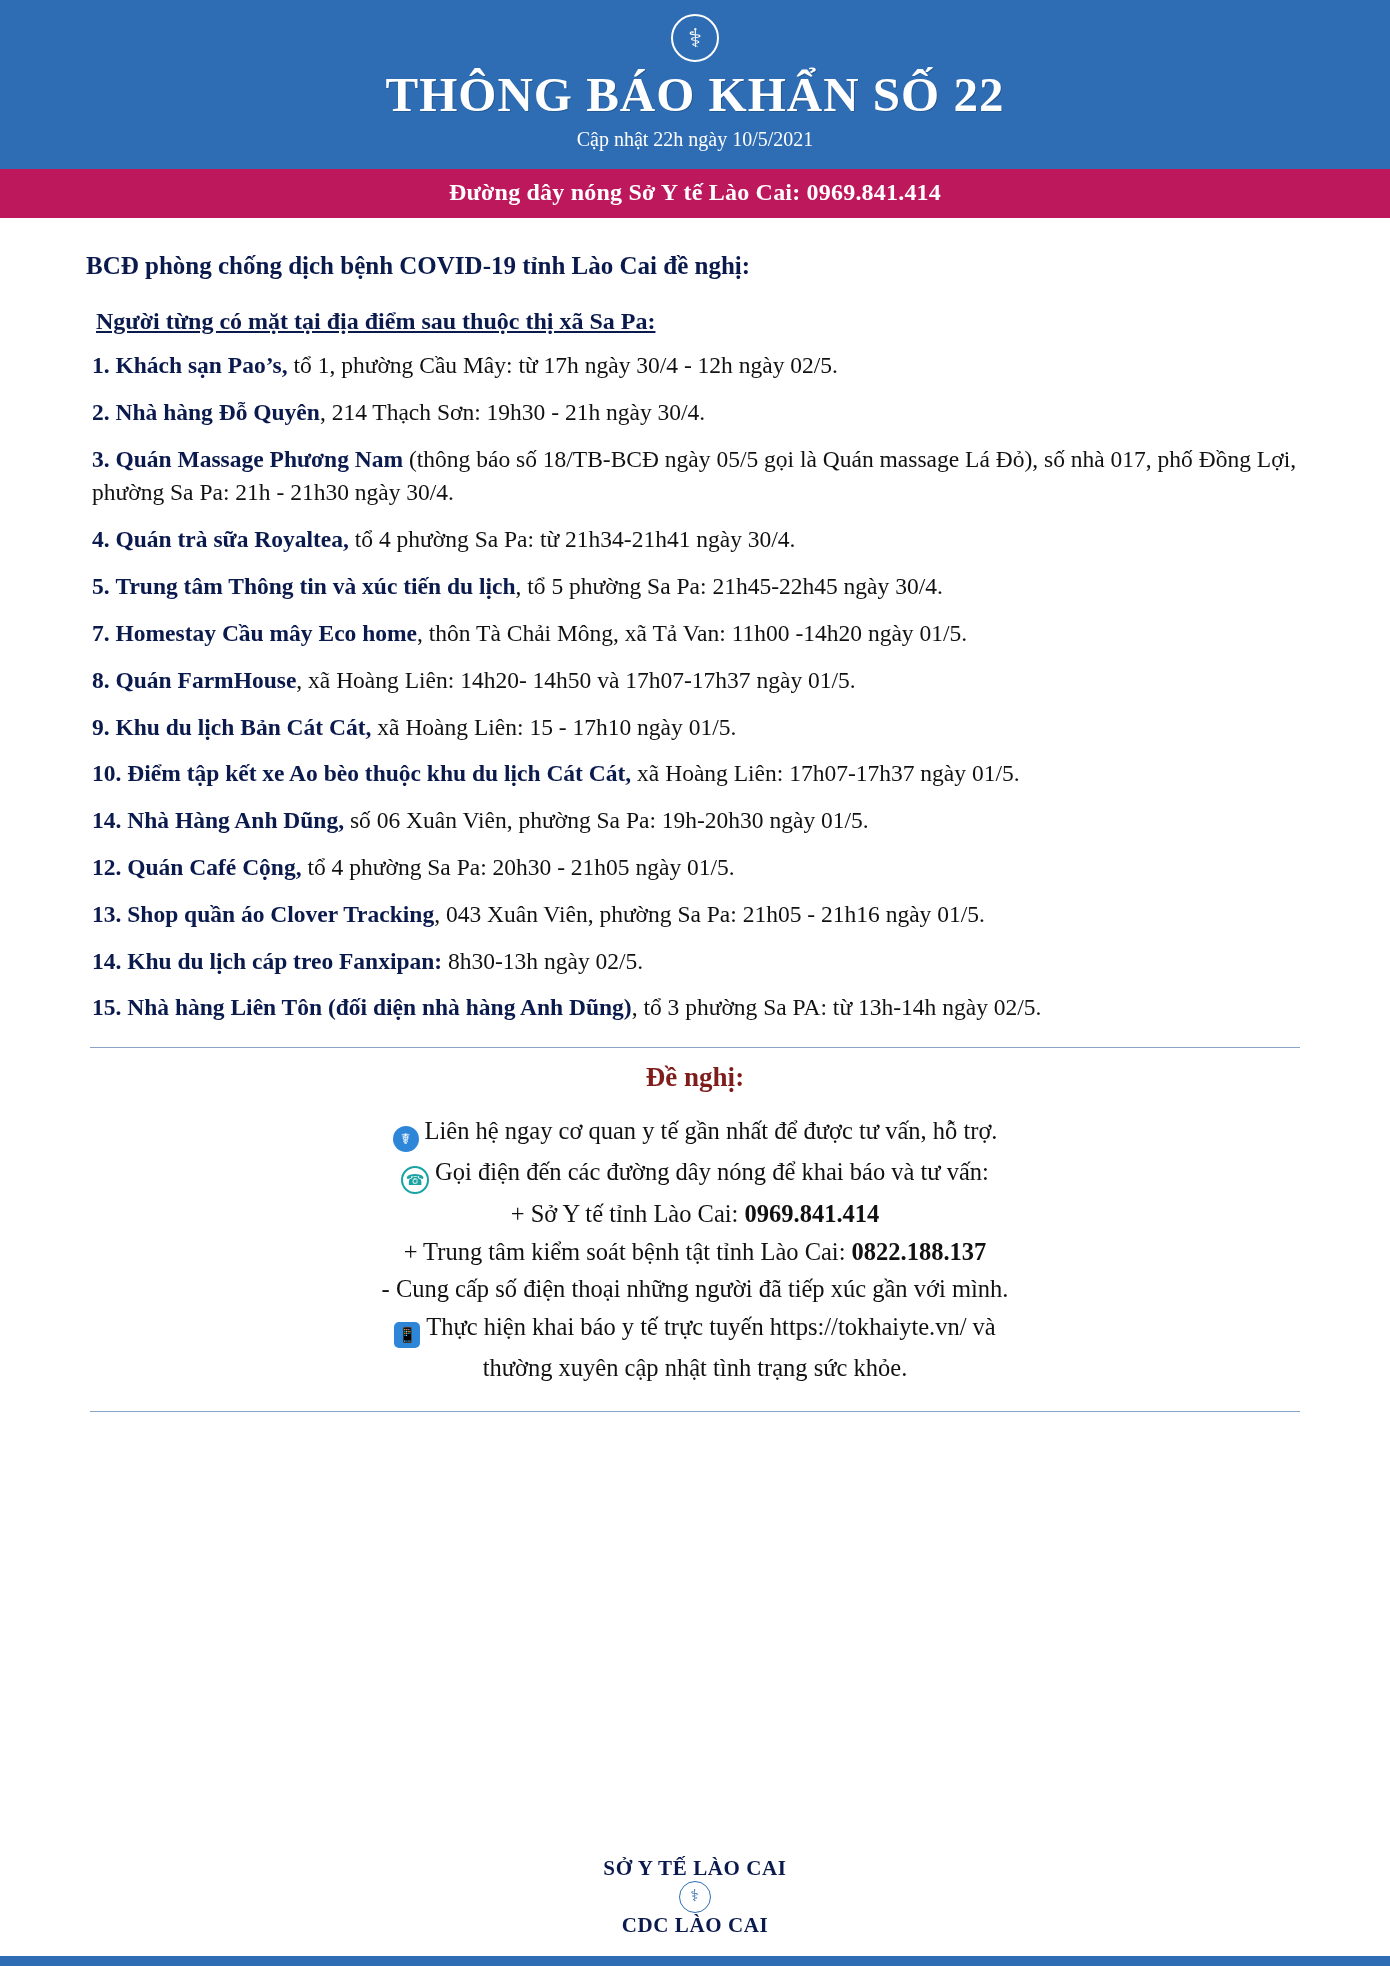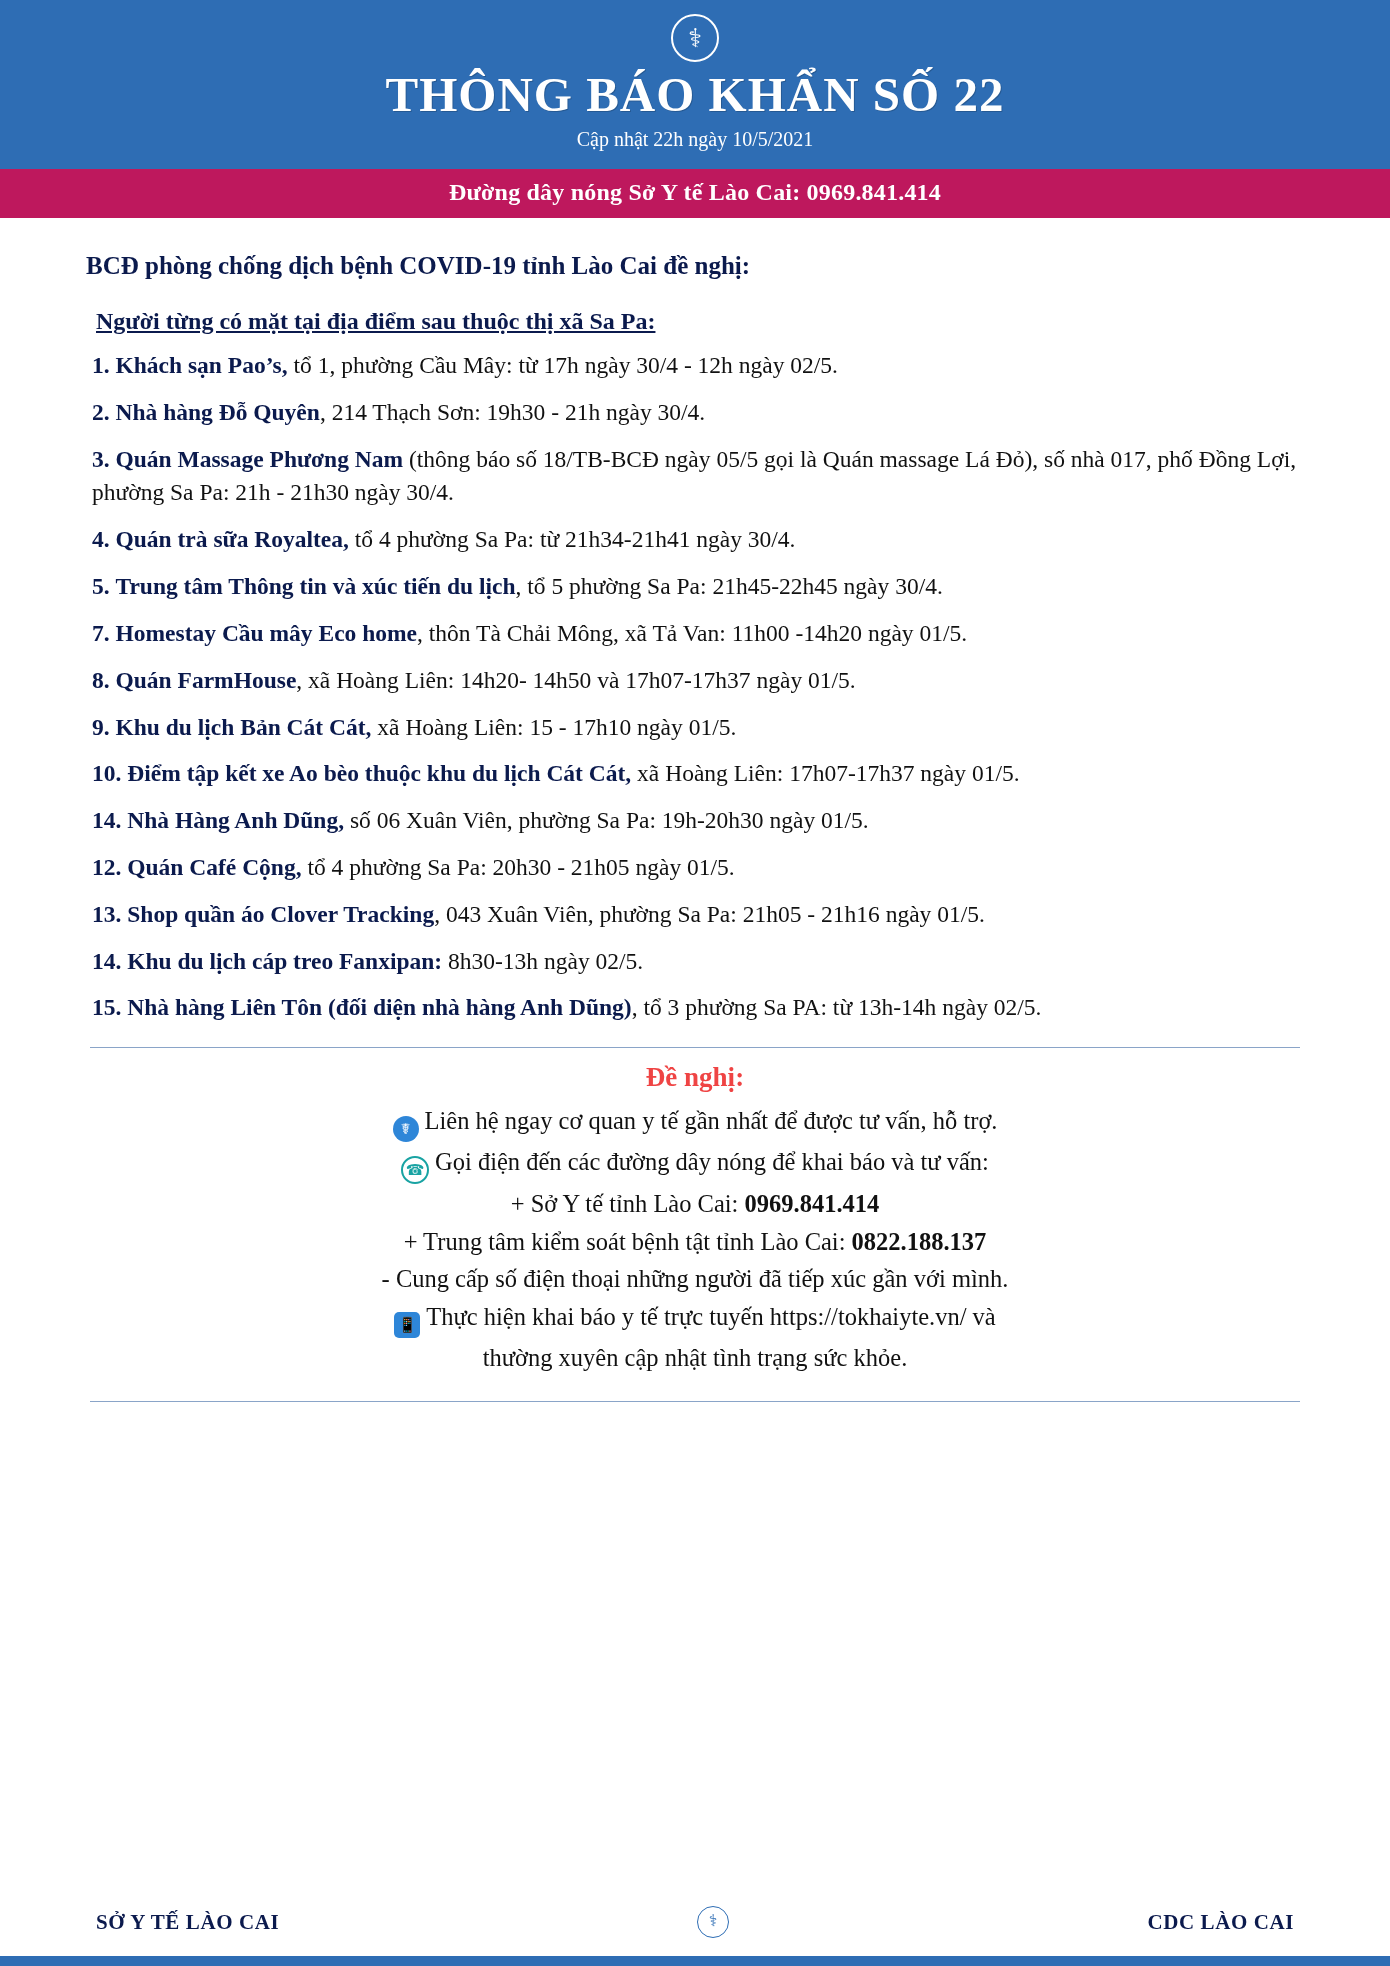--- a/index.html
+++ b/index.html
@@ -116,22 +116,22 @@
   }
 
   
   .request {
     text-align: center;
     padding: 0 40px 6px 40px;
   }
   .request-title {
     font-size: 27px;
     font-weight: bold;
-    color: #ef4444;
-    margin-bottom: 10px;
+    color: #7f1d1d;
+    margin-bottom: 20px;
   }
   .request-line {
     font-size: 24.5px;
     line-height: 1.45;
     color: #111111;
     margin: 2px 0;
   }
   .mini-icon {
     display: inline-block;
     width: 26px;
@@ -160,20 +160,21 @@
   }
   .footer {
     display: flex;
     align-items: center;
     justify-content: space-between;
     padding: 16px 96px 18px 96px;
     font-size: 21px;
     font-weight: bold;
     color: #0b1a4d;
     letter-spacing: .6px;
+    flex-direction: column;
   }
   .footer-mid {
     width: 30px;
     height: 30px;
     border-radius: 50%;
     border: 1px solid #2e6db4;
     color: #2e6db4;
     font-size: 16px;
     line-height: 28px;
     text-align: center;

